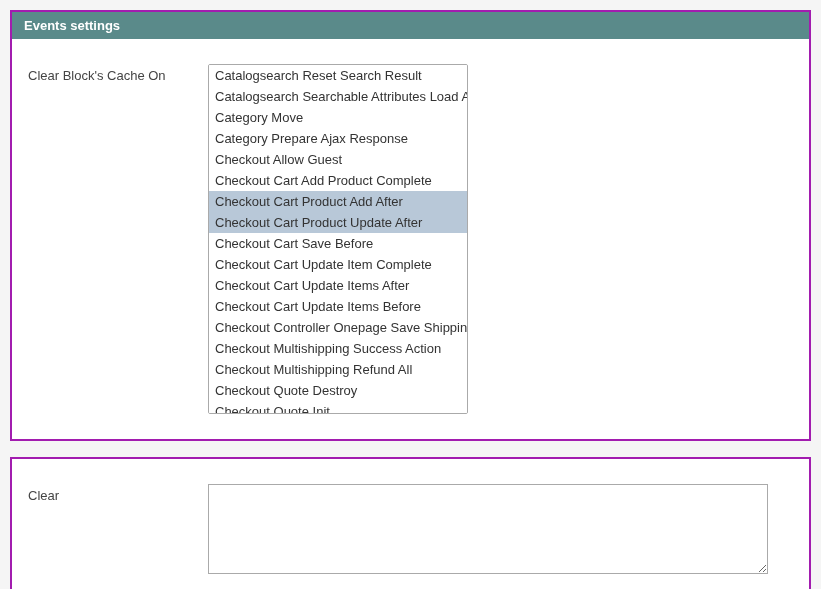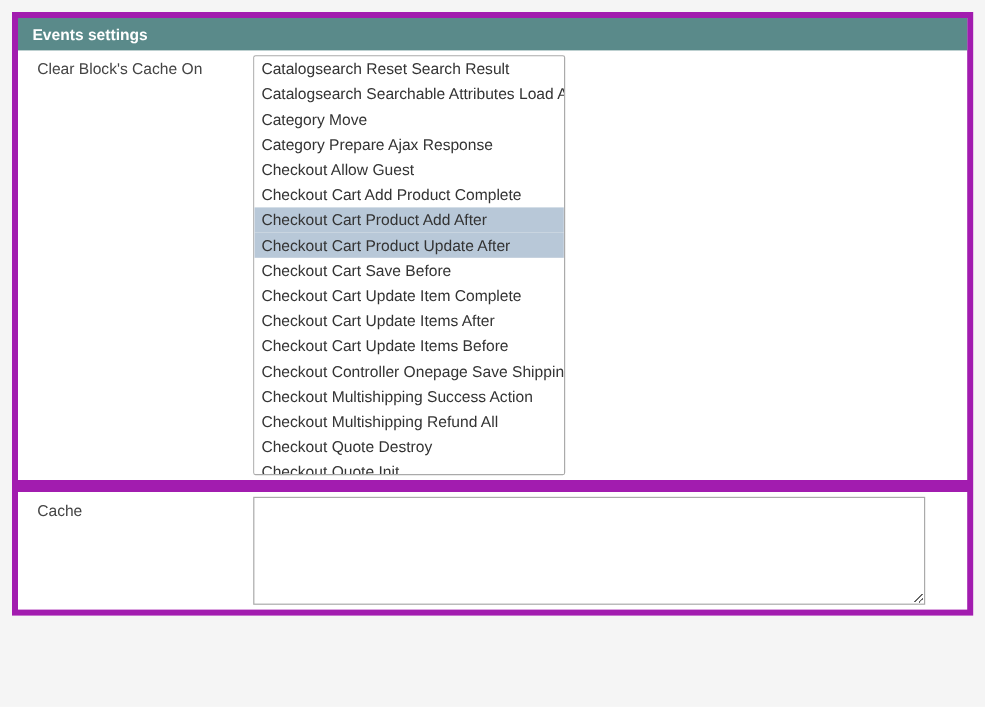--- a/index.html
+++ b/index.html
@@ -14,31 +14,32 @@
       color: #333;
     }
     .page-wrapper {
       width: 821px;
       min-height: 589px;
       background: #f5f5f5;
       padding: 10px;
     }
     .section {
       background: #fff;
-      border: 5px solid #a21caf;
+      border: 2px solid #a21caf;
+      margin-bottom: 16px;
     }
     .section-header {
       background: #5a8a8a;
       color: #fff;
       font-size: 13px;
       font-weight: bold;
       padding: 6px 12px;
     }
     .section-body {
-      padding: 4px 16px;
+      padding: 25px 16px;
     }
     .field-row {
       display: flex;
       align-items: flex-start;
       gap: 20px;
     }
     .field-label {
       min-width: 160px;
       padding-top: 4px;
       color: #444;
@@ -107,19 +108,19 @@
               <option value="checkout_quote_init">Checkout Quote Init</option>
             </select>
         </div>
       </div>
     </div>
   </div>
 
   <div class="section">
     <div class="section-body">
       <div class="field-row">
-        <div class="field-label">Cache</div>
+        <div class="field-label">Clear</div>
         <textarea class="urls-textarea" style=""></textarea>
       </div>
     </div>
   </div>
 
 </div>
 
 </body></html>

